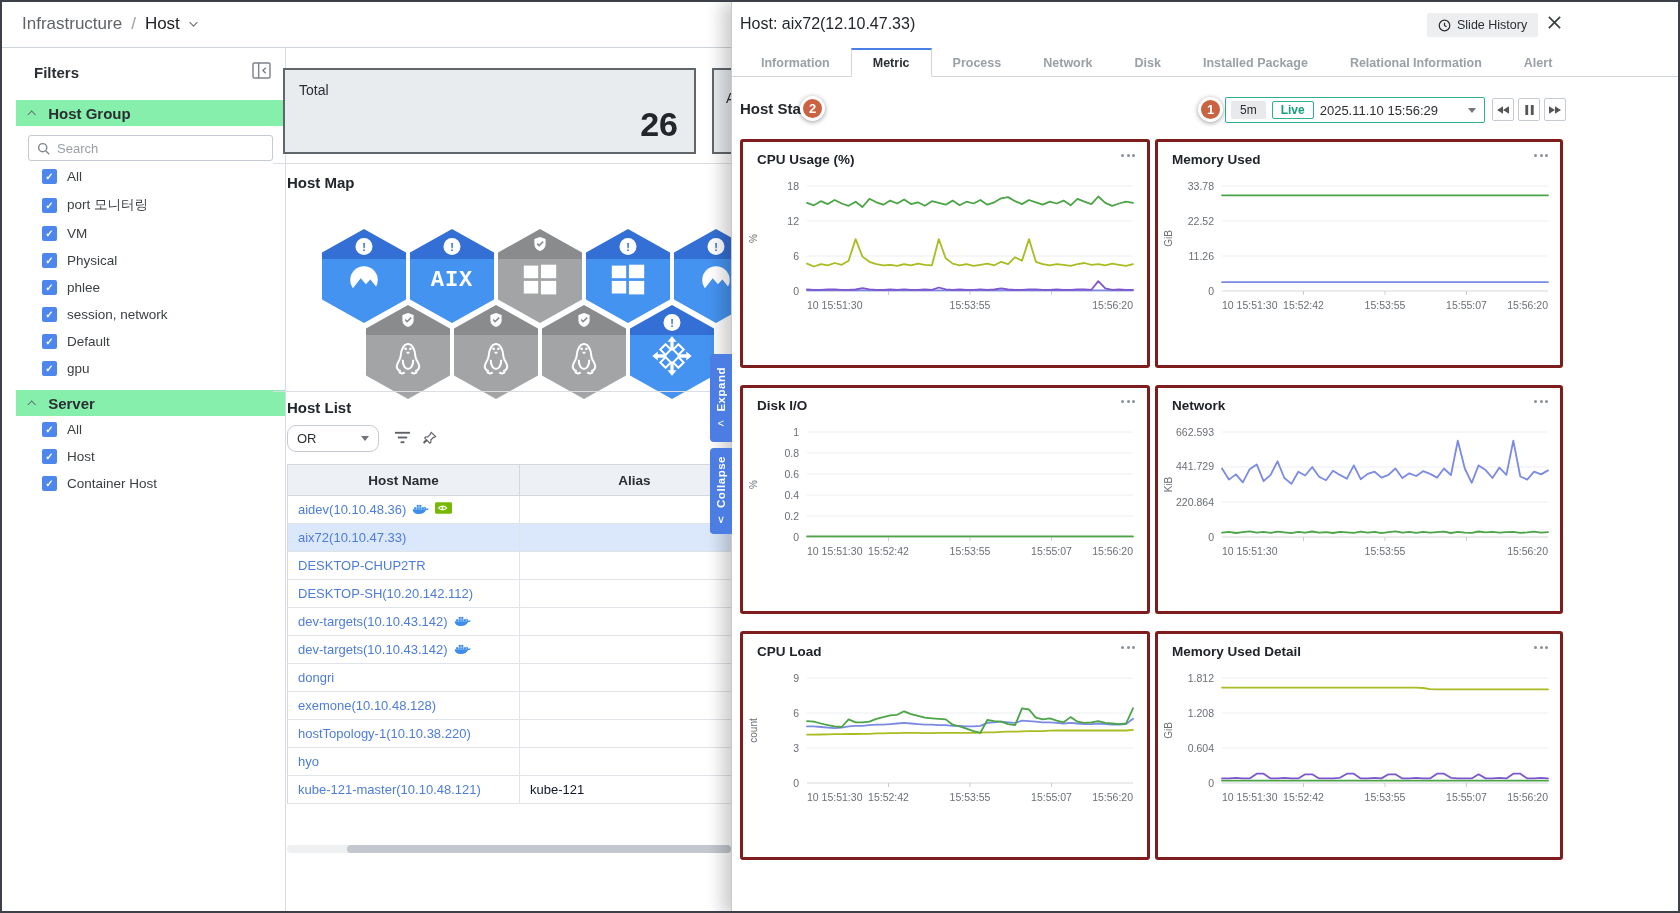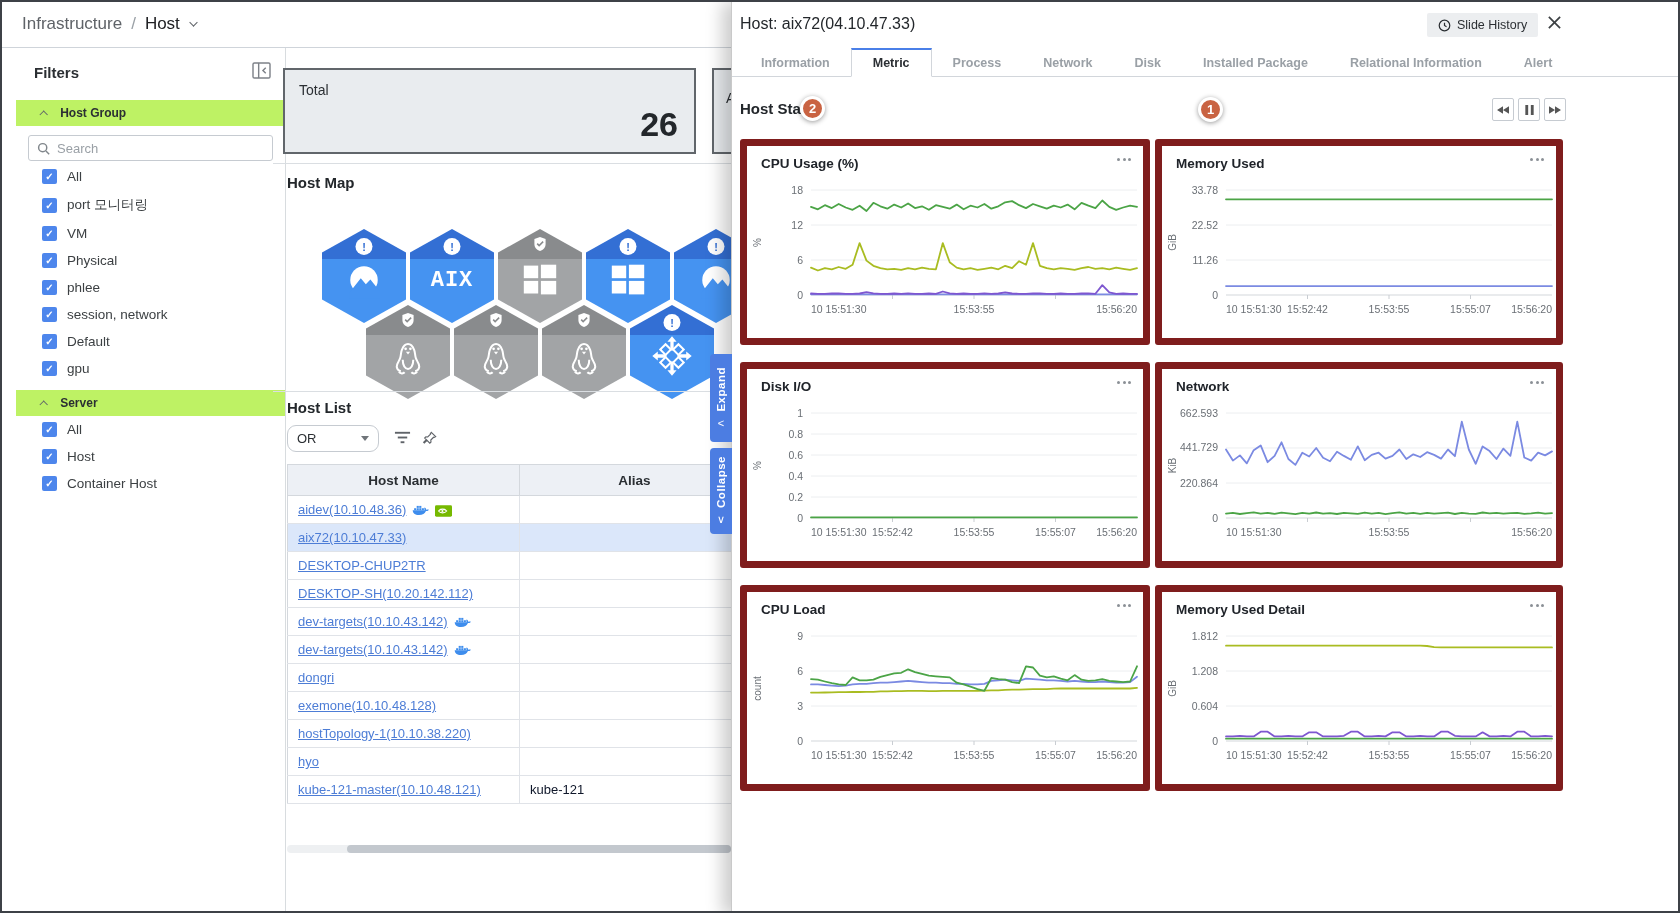--- a/index.html
+++ b/index.html
@@ -13,21 +13,21 @@
   .crumb .sep { color:#9aa0a6; }
   .chev { display:inline-block; border:solid #5f6368; border-width:0 1.6px 1.6px 0; padding:2.6px; }
   .chev.down { transform:rotate(45deg) translateY(-2px); }
   .chev.up { transform:rotate(-135deg) translateY(-2px); }
 
   
   .sidebar { position:absolute; left:0; top:46px; width:270px; height:865px; background:#fff; border-right:1px solid #d8dcdf;margin-left:14px; }
   .side-title { position:absolute; left:18px; top:16px; font-size:15px; font-weight:bold; color:#2b2f33; }
   .side-collapse { position:absolute; right:14px; top:14px; cursor:pointer; }
   .side-body { position:absolute; left:0; top:44px; width:100%; }
-  .grp-head { height:26px; background:#bef264; display:flex; align-items:center; gap:12px; padding-left:26px; font-size:12px; font-weight:bold; color:#2b2f33; margin-top:8px; }
+  .grp-head { height:26px; background:#86efac; display:flex; align-items:center; gap:12px; padding-left:14px; font-size:15px; font-weight:bold; color:#2b2f33; margin-top:8px; }
   .searchbox { margin:9px 12px 2px 12px; height:26px; border:1px solid #c6cbd1; border-radius:3px; display:flex; align-items:center; gap:7px; padding:0 8px; }
   .searchbox input { border:none; outline:none; font-size:13px; color:#3c4043; width:100%; font-family:"Liberation Sans", sans-serif; }
   .searchbox input::placeholder { color:#9aa0a6; }
   .chk-item { display:flex; align-items:center; gap:10px; padding:6px 0 6px 26px; font-size:13.5px; color:#3c4043; cursor:pointer; }
   .cb { width:15px; height:15px; background:#4d86ec; border-radius:2px; color:#fff; font-size:10px; font-weight:bold; display:flex; align-items:center; justify-content:center; flex:0 0 auto; }
 
   
   .card-total { position:absolute; left:281px; top:66px; width:413px; height:86px; background:#e9ecef; border:2px solid #61666b; }
   .card-total .lbl { position:absolute; left:14px; top:12px; font-size:14px; color:#2b2f33; }
   .card-total .num { position:absolute; right:16px; bottom:8px; font-size:34px; font-weight:bold; color:#23272b; }
@@ -46,21 +46,21 @@
   .hex .logo-txt { color:#fff; font-family:"Liberation Mono", monospace; font-weight:bold; font-size:22px; letter-spacing:1px; }
 
   
   .or-select { position:absolute; left:285px; top:423px; width:92px; height:27px; border:1px solid #c6cbd1; border-radius:9px; background:#fff; font-size:13px; color:#2b2f33; display:flex; align-items:center; padding:0 9px; cursor:pointer; }
   .or-select .caret { margin-left:auto; width:0; height:0; border-left:4px solid transparent; border-right:4px solid transparent; border-top:5px solid #70757a; }
   .tool-ic { position:absolute; top:428px; cursor:pointer; }
   .hosttable { position:absolute; left:285px; top:462px; width:462px; border-collapse:collapse; table-layout:fixed; font-size:13px; }
   .hosttable th { height:31px; background:#edf0f5; border:1px solid #d4d8dd; font-size:13.5px; color:#2b2f33; font-weight:bold; text-align:center; }
   .hosttable td { height:28px; border:1px solid #e0e3e8; border-left:1px solid #d4d8dd; padding:0 0 0 10px; color:#4d7dd6; white-space:nowrap; overflow:hidden; }
   .hosttable tr.sel td { background:#dbe7fa; }
-  .hosttable td .nm { display:inline-flex; align-items:flex-end; gap:6px; cursor:pointer;text-decoration:underline; }
+  .hosttable td .nm { display:inline-flex; align-items:flex-start; gap:6px; cursor:pointer; }
   .hscroll { position:absolute; left:285px; top:843px; width:444px; height:8px; background:#eef0f2; border-radius:4px; }
   .hscroll .thumb { position:absolute; left:60px; top:0; width:384px; height:8px; background:#c3c8ce; border-radius:4px; }
 
   
   .panel { position:absolute; left:729px; top:0; width:949px; height:913px; background:#fff; border-left:1px solid #c9c9c9; box-shadow:-9px 0 16px rgba(0,0,0,.20); }
   .panel-title { position:absolute; left:8px; top:13px; font-size:16px; color:#23272b; font-weight:500; }
   .btn-history { position:absolute; left:695px; top:11px; height:24px; background:#eceef0; border-radius:2px; display:flex; align-items:center; gap:6px; padding:0 11px; font-size:12.5px; color:#2b2f33; cursor:pointer; }
   .btn-close { position:absolute; left:815px; top:13px; cursor:pointer; }
   .tabs { position:absolute; left:0; top:46px; width:100%; height:29px; border-bottom:1px solid #d2d6db; display:flex; padding-left:8px; background:#fff; }
   .tab { padding:0 21px; display:flex; align-items:center; font-size:12.5px; font-weight:bold; color:#9aa0a6; cursor:pointer; height:29px; }
@@ -73,21 +73,21 @@
   .ts { font-size:13px; color:#2b2f33; }
   .timebox .caret { margin-left:auto; width:0; height:0; border-left:4px solid transparent; border-right:4px solid transparent; border-top:5px solid #70757a; }
   .navbtns { position:absolute; left:760px; top:96px; display:flex; gap:4px; }
   .nbtn { width:22px; height:23px; background:#fff; border:1px solid #c6cbd1; border-radius:2px; display:flex; align-items:center; justify-content:center; cursor:pointer; }
   .vtab { position:absolute; left:-22px; width:22px; background:#4c7de2; color:#fff; border-radius:4px 0 0 4px; display:flex; flex-direction:column; align-items:center; justify-content:center; gap:5px; cursor:pointer; }
   .vtab .vtext { writing-mode:vertical-rl; transform:rotate(180deg); font-size:11.5px; font-weight:bold; letter-spacing:.5px; }
   .vtab .vchev { font-size:11px; }
 
   
   .charts { position:absolute; left:8px; top:137px; width:824px; display:grid; grid-template-columns:410px 408px; gap:17px 5px; }
-  .chart-card { height:206px; border:7px solid #7f1d1d; border-radius:3px; background:#fff; position:relative; }
+  .chart-card { height:229px; border:3px solid #7f1d1d; border-radius:3px; background:#fff; position:relative; }
   .chart-card .ct { position:absolute; left:14px; top:10px; font-size:13.5px; font-weight:bold; color:#20242a; }
   .chart-card .menu { position:absolute; right:12px; top:12px; display:flex; gap:2.5px; cursor:pointer; }
   .chart-card .menu i { width:3px; height:3px; border-radius:50%; background:#8b9096; }
   .chart-card svg { position:absolute; left:0; top:34px; }
 </style>
 </head>
 <body>
 
 <div class="stage">
 
@@ -466,21 +466,21 @@
             </span></td>
           <td style="color: #0f172a;">kube-121</td>
         </tr>
       </tbody>
   </table>
   <div class="hscroll">
     <div class="thumb"></div>
   </div>
 
   <div class="panel">
-    <div class="panel-title">Host: aix72(04.10.47.33)</div>
+    <div class="panel-title">Host: aix72(12.10.47.33)</div>
     <div class="btn-history">
       <span style="display:flex">
           <svg width="13" height="13" viewBox="0 0 16 16" fill="none" stroke="#2b2f33" stroke-width="1.5">
             <circle cx="8" cy="8" r="6.5"></circle>
             <path d="M8 4.5V8l2.5 1.5"></path>
           </svg>
         </span>
       <span>Slide History</span>
     </div>
     <div class="btn-close">
@@ -498,20 +498,26 @@
         <div class="tab">Disk</div>
         <div class="tab">Installed Package</div>
         <div class="tab">Relational Information</div>
         <div class="tab">Alert</div>
       </div>
 
     <div class="hs-title">Host Stat</div>
     <div class="num-badge" style="left:68px; top:94px">2</div>
     <div class="num-badge" style="left:466px; top:95px">1</div>
 
+    <div class="timebox">
+      <span class="chip-range">5m</span>
+      <span class="chip-live">Live</span>
+      <span class="ts">2025.11.10 15:56:29</span>
+      <span class="caret"></span>
+    </div>
     <div class="navbtns">
       <div class="nbtn">
           <svg width="12" height="10" viewBox="0 0 16 12" fill="#555">
             <path d="M8 1L0 6l8 5zM16 1L8 6l8 5z"></path>
           </svg>
         </div>
       <div class="nbtn">
           <svg width="9" height="10" viewBox="0 0 10 12" fill="#555">
             <rect x="0" y="0" width="3.4" height="12"></rect>
             <rect x="6.6" y="0" width="3.4" height="12"></rect>

